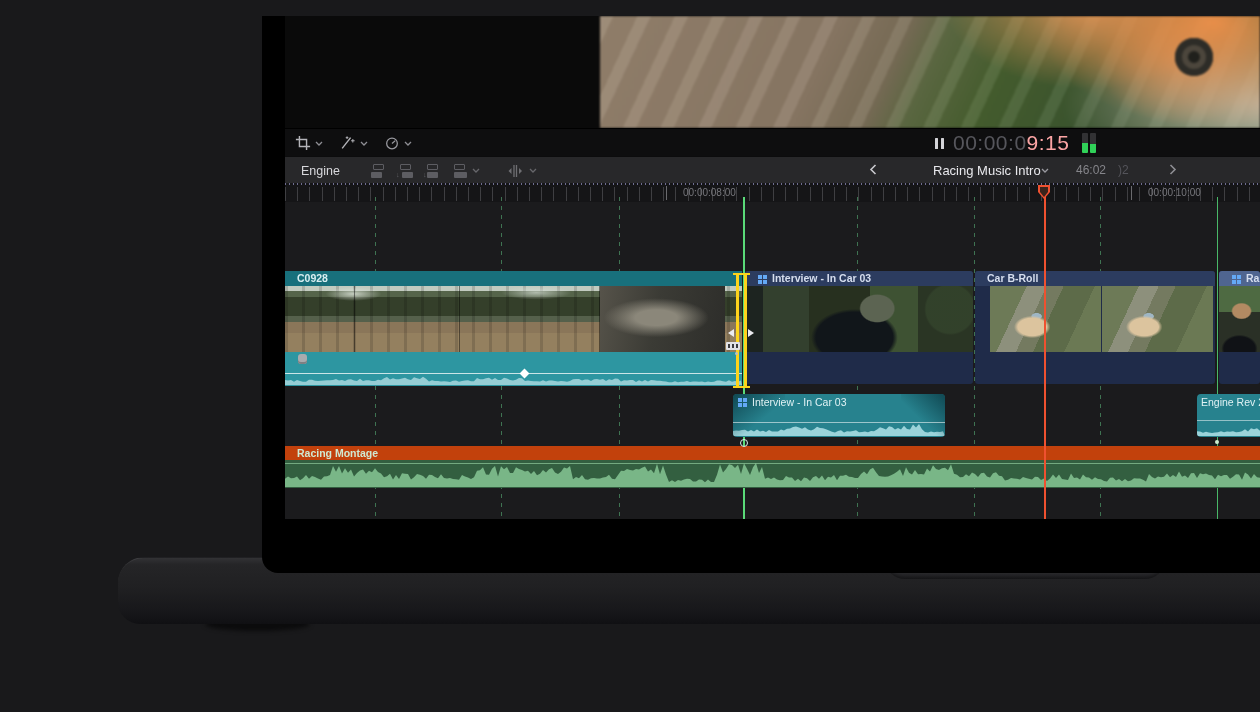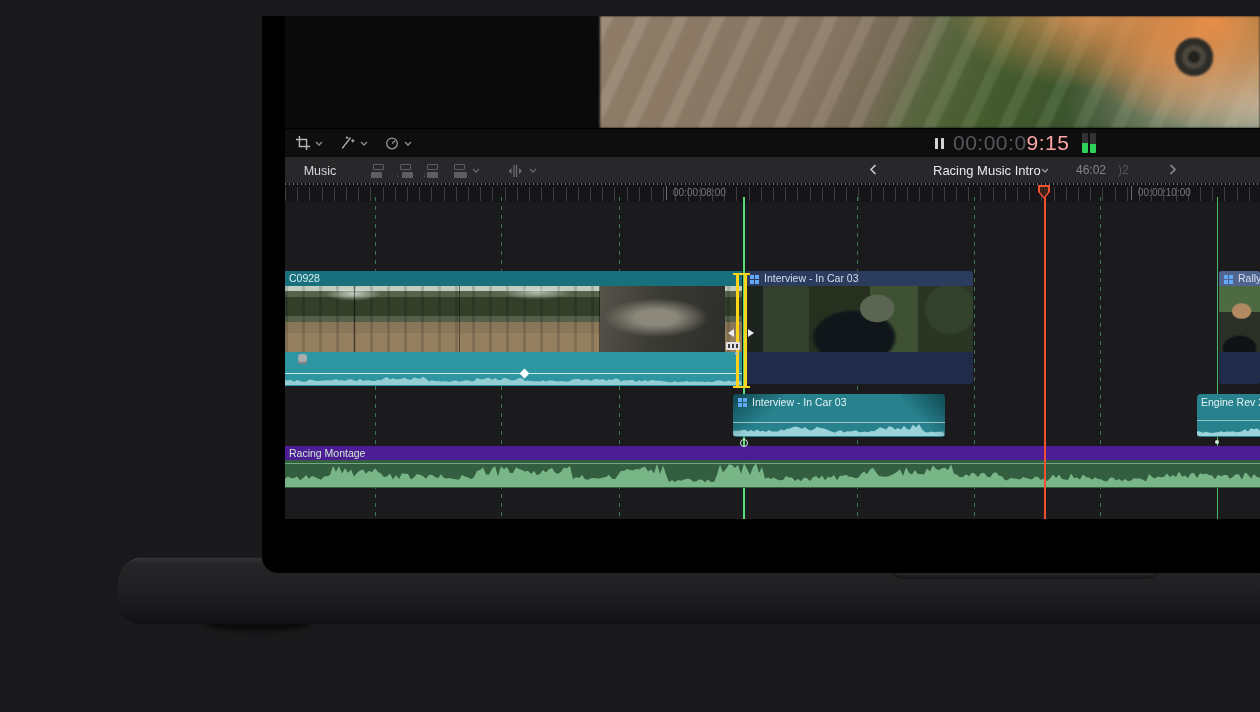--- a/index.html
+++ b/index.html
@@ -71,36 +71,36 @@
   #proj-name{color:#e8e8ec;font-size:13px;line-height:27px;white-space:nowrap;}
   #proj-dur{position:absolute;left:791px;top:0;line-height:27px;font-size:12px;color:#85858a;}
   #proj-ghost{position:absolute;left:833px;top:0;line-height:27px;font-size:12px;color:#54545a;}
 
   
   #ruler{position:absolute;left:0;top:167px;width:975px;height:19px;background:#151517;border-bottom:1px solid #101012;}
   #ruler .dots{position:absolute;left:0;top:0;width:100%;height:2px;
     background:repeating-linear-gradient(90deg,#7f7da6 0 1.5px,transparent 1.5px 4px);opacity:.85;}
   #ruler .ticks{position:absolute;left:0;top:4px;bottom:1px;width:100%;
     background:repeating-linear-gradient(90deg,rgba(125,125,130,.4) 0 1px,transparent 1px 12.2px);}
-  .rlabel{position:absolute;top:3px;font-size:10px;color:#77777c;border-left:1px solid #6a6a6e;padding-left:6px;line-height:14px;}
+  .rlabel{position:absolute;top:3px;font-size:10px;color:#77777c;border-left:1px solid #6a6a6e;padding-left:16px;line-height:14px;}
 
   
   #timeline{position:absolute;left:0;top:186px;width:975px;height:317px;background:#1b1b1d;}
   .guide{position:absolute;top:-5px;height:322px;width:1px;z-index:1;}
   .guide.dash{background:repeating-linear-gradient(180deg,#3f7352 0 4px,transparent 4px 9px);}
   .guide.solid{background:#49b868;}
   .guide.bright{width:1.5px;background:#5ada78;}
   #playhead{position:absolute;left:759px;top:170px;width:2px;height:333px;background:#ef5130;z-index:10;}
   #ph-marker{position:absolute;left:753px;top:169px;width:12px;height:14px;z-index:11;
     clip-path:polygon(0 0,100% 0,100% 50%,50% 100%,0 50%);background:#ef5130;}
   #ph-marker::after{content:"";position:absolute;left:2px;top:2px;right:2px;bottom:2px;
     clip-path:polygon(0 0,100% 0,100% 50%,50% 100%,0 50%);background:#3a241c;}
 
   .clip{position:absolute;z-index:2;overflow:hidden;border-radius:3px;}
-  .clip .hdr{position:relative;display:flex;align-items:center;gap:4px;padding:0 0 0 4px;height:15px;box-sizing:border-box;}
+  .clip .hdr{position:relative;display:flex;align-items:center;gap:4px;padding:0 0 0 12px;height:15px;box-sizing:border-box;font-weight:bold;}
   .clip .hdr span{font-size:10.5px;line-height:15px;white-space:nowrap;overflow:hidden;}
   .mc{flex:0 0 auto;width:4px;height:4px;background:#64a9f6;box-shadow:5px 0 #64a9f6,0 5px #64a9f6,5px 5px #64a9f6;margin:-5px 6px 0 1px;margin-top:-4px;}
   .vol{position:absolute;left:0;right:0;height:1px;background:rgba(255,255,255,.75);z-index:3;}
   svg.wave{position:absolute;left:0;bottom:1px;width:100%;z-index:2;display:block;}
 
   
   #c0928{left:0;top:69px;width:457px;height:115px;background:#2b97a2;border-radius:0;}
   #c0928 .hdr{background:#18707c;}
   #c0928 .hdr span{color:#d9eef1;}
   #c0928 .thumbs{position:absolute;left:0;top:15px;width:457px;height:66px;
@@ -157,21 +157,21 @@
   #interview-a .fr{position:absolute;right:0;top:0;width:44px;height:100%;z-index:3;
     background:linear-gradient(to bottom left,rgba(8,52,62,.75),rgba(8,52,62,0) 58%);}
   #engine{left:912px;top:192px;width:63px;height:43px;border-radius:4px 0 0 4px;}
   #engine .vol{top:26px;background:rgba(255,255,255,.5);}
   #fade-handle{position:absolute;left:455px;top:237px;width:6px;height:6px;border:1.5px solid #d8ecea;
     border-radius:50%;z-index:4;background:transparent;}
   #engine-dot{position:absolute;left:930px;top:238px;width:4px;height:4px;border-radius:50%;background:#cdeccf;z-index:4;}
 
   
   #montage{left:0;top:244px;width:975px;height:42px;background:#335f40;border-radius:0;color:#79b687;}
-  #montage .hdr{background:#4c1d95;height:14px;}
+  #montage .hdr{background:#c2410c;height:14px;}
   #montage .hdr span{color:#cfe9d2;font-size:10.5px;}
   #montage .vol{top:17px;background:rgba(170,230,180,.55);}
 
   
   .ybar{position:absolute;top:71px;width:3px;height:115px;background:#fdd41c;z-index:12;}
   .ybar::before,.ybar::after{content:"";position:absolute;left:-3px;width:9px;height:2px;background:#fdd41c;}
   .ybar::before{top:0;} .ybar::after{bottom:0;}
   #ybar-l{left:451px;} #ybar-r{left:459px;}
   .tri{position:absolute;top:127px;width:0;height:0;border-top:4px solid transparent;border-bottom:4px solid transparent;z-index:13;}
   #tri-l{left:443px;border-right:6px solid #ececf0;}
@@ -236,21 +236,21 @@
           <span class="tc tc-dim">00:00:0</span>
             <span class="tc tc-bright">9:15</span>
         </div>
         <div id="meters">
             <i></i>
             <i></i>
           </div>
       </div>
 
       <div id="tl-header">
-        <button id="index-btn">Music</button>
+        <button id="index-btn">Engine</button>
         <div id="edit-btns">
           <button class="ebtn v1">
               <span class="r1"></span>
               <span class="r2"></span>
             </button>
           <button class="ebtn v2">
               <span class="r1"></span>
               <span class="r2"></span>
               <span class="arr">↓</span>
             </button>
@@ -333,20 +333,29 @@
         <div id="kf-diamond"></div>
 
         <div class="clip navy" id="interview-v">
           <div class="hdr">
               <span class="mc"></span>
               <span>Interview - In Car 03</span>
             </div>
           <div class="thumb"></div>
         </div>
 
+        <div class="clip navy" id="car-broll">
+          <div class="hdr">
+              <span>Car B-Roll</span>
+            </div>
+          <div class="thumbs">
+              <div class="t"></div>
+              <div class="t"></div>
+            </div>
+        </div>
 
         <div class="clip navy" id="rally">
           <div class="hdr">
               <span class="mc"></span>
               <span>Rally Ra</span>
             </div>
           <div class="thumb"></div>
         </div>
 
         <div class="clip aclip" id="interview-a">

